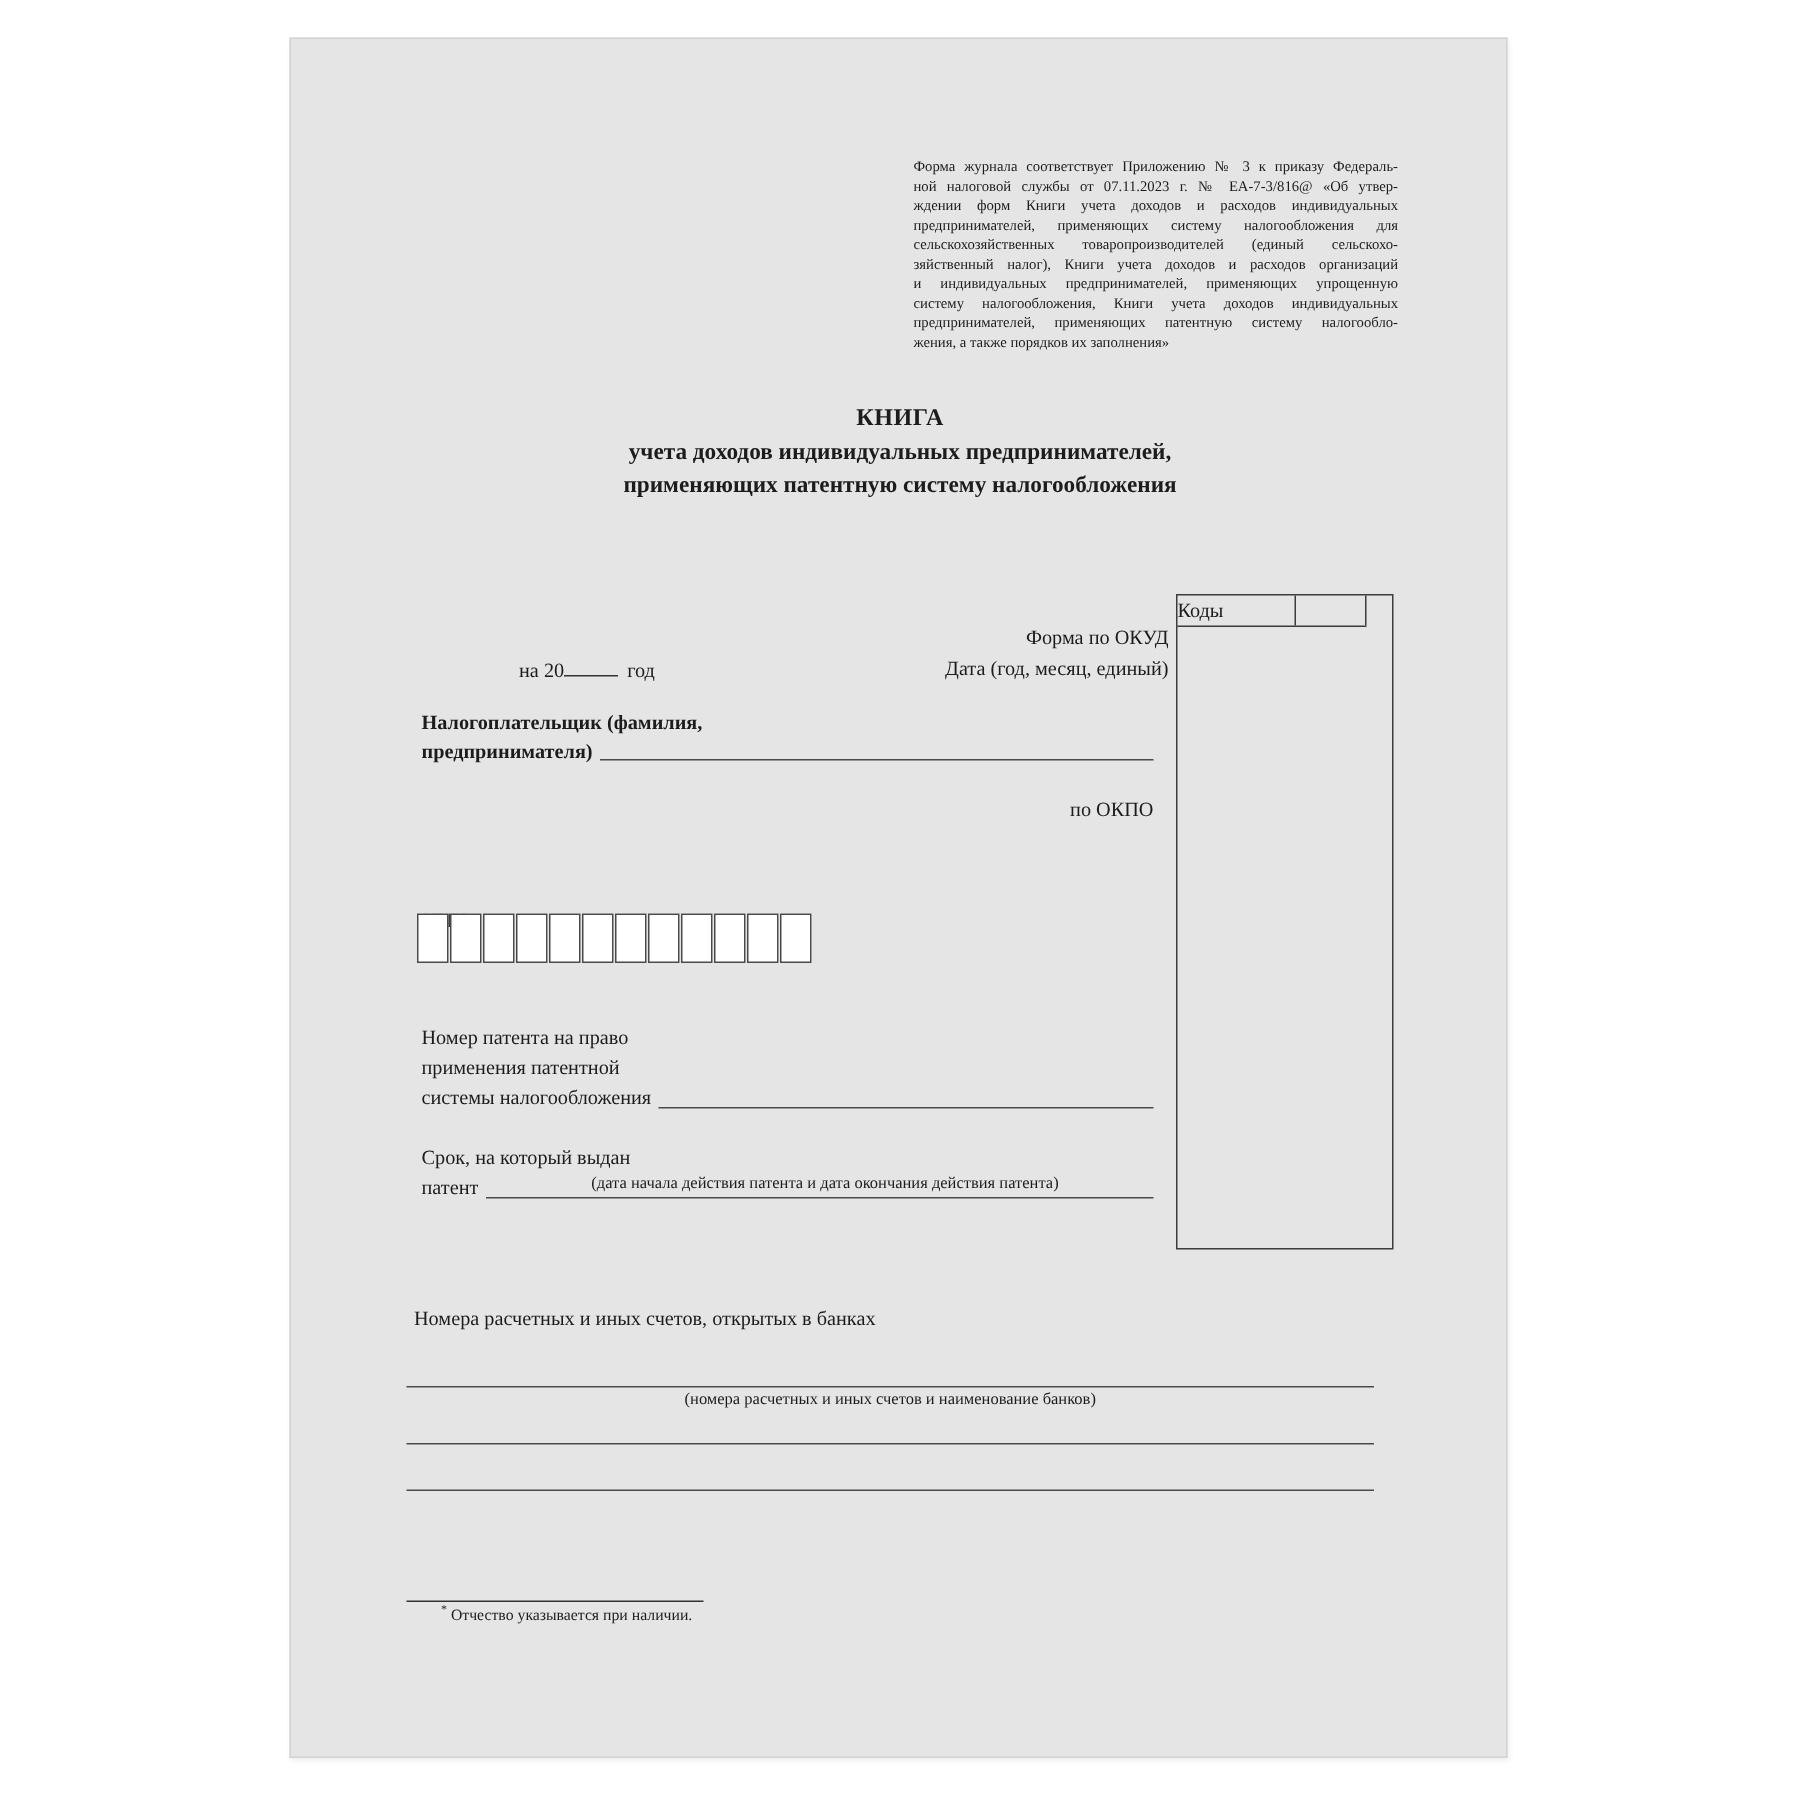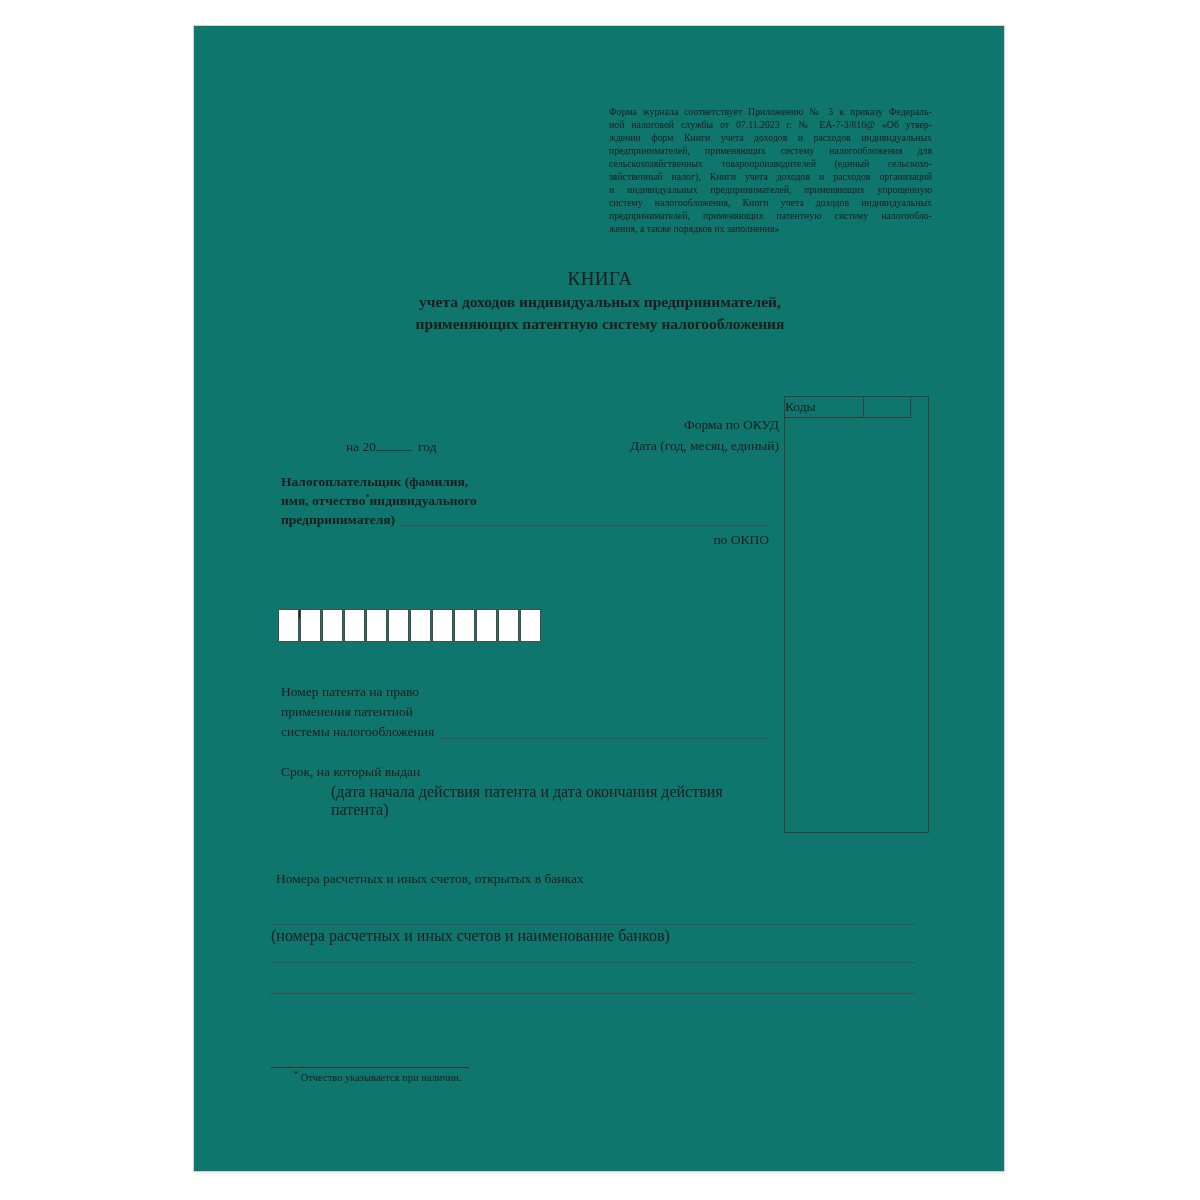--- a/index.html
+++ b/index.html
@@ -1,32 +1,32 @@
 <!DOCTYPE html>
 <html><head>
 <meta charset="utf-8">
 <style>
   * { box-sizing: border-box; margin: 0; padding: 0; }
   html, body { width: 1200px; height: 1200px; background: #ffffff; }
   body { position: relative; font-family: "Liberation Serif", "DejaVu Serif", serif; color: #1c1c1c; }
 
   .page {
     position: absolute; left: 193px; top: 25px; width: 812px; height: 1147px;
-    background: #0f766e; border: 1px solid #d2d2d2;
+    background: #e5e5e5; border: 1px solid #d2d2d2;
     box-shadow: 1px 2px 4px rgba(0,0,0,0.07);
   }
   .abs { position: absolute; }
 
   
   .header-note { left: 415px; top: 79px; width: 323px; font-size: 9.8px; line-height: 13px; }
   .hn-line.j { text-align: justify; text-align-last: justify; }
 
   
   .title { left: 10px; top: 241px; width: 792px; text-align: center; }
-  .title-main { font-size: 19px; font-weight: normal; line-height: 24px; letter-spacing: 0.4px; }
+  .title-main { font-size: 16px; font-weight: bold; line-height: 24px; letter-spacing: 0.4px; }
   .title-sub  { font-size: 15.5px; font-weight: bold; line-height: 22px; }
 
   
   .codes-box { left: 590px; top: 370px; width: 145px; height: 437px;
                border: 1px solid #3c3c3c; display: flex; flex-direction: row; }
   .codes-header { height: 21px; line-height: 20px; text-align: center; font-size: 13.5px;
                   border-bottom: 1px solid #3c3c3c; }
   .codes-okud { height: 20px; border-bottom: 1px solid #3c3c3c; }
   .codes-date { height: 21px; border-bottom: 1px solid #3c3c3c; display: flex; }
   .dc { height: 100%; }
@@ -50,21 +50,21 @@
   .fill-line { flex: 1; border-bottom: 1px solid #4a4a4a; margin: 0 0 3px 5px; }
 
   sup.fref { font-size: 8px; vertical-align: super; line-height: 0; }
 
   .inn-label { left: 88px; top: 540px; margin-top: 40px; }
   .inn-row { left: 84px; top: 583px; display: flex; gap: 1px; }
   .inn-cell { width: 21px; height: 33px; border: 1px solid #4a4a4a; background: #fff; }
 
   .patent { left: 87px; top: 656px; width: 488px; line-height: 20px; }
   .patent .gap { margin-top: 20px; }
-  .small-caption { font-size: 16px; text-align: left; }
+  .small-caption { font-size: 11px; text-align: center; }
   .patent-caption { left: 137px; top: 757px; width: 438px; }
 
   .bank-heading { left: 82px; top: 845px; }
   .bank-line { left: 77px; width: 645px; height: 0; border-top: 1px solid #4a4a4a; }
   .bank-line-1 { top: 898px; }
   .bank-line-2 { top: 936px; }
   .bank-line-3 { top: 967px; }
   .bank-caption { left: 77px; top: 901px; width: 645px; }
 
   .fn-rule { left: 77px; top: 1041px; width: 198px; height: 0; border-top: 1px solid #333; }
@@ -106,21 +106,20 @@
   </div>
 
   <div class="abs lbl lbl-okud">Форма по ОКУД</div>
   <div class="abs lbl lbl-date">Дата (год, месяц, единый)</div>
   <div class="abs lbl lbl-okpo">по ОКПО</div>
 
   <div class="abs year-field"><span>на 20</span><span class="blank year-blank"></span><span>год</span></div>
 
   <div class="abs txt taxpayer">
     <div>Налогоплательщик (фамилия,</div>
-    <div><span>имя, отчество</span><sup class="fref">*</sup><span>индивидуального</span></div>
     <div class="fill-row">
         <span>предпринимателя)</span>
         <span class="fill-line"></span>
       </div>
   </div>
 
   <div class="abs txt inn-label">ИНН</div>
   <div class="abs inn-row">
     <div class="inn-cell"></div>
     <div class="inn-cell"></div>
@@ -137,20 +136,24 @@
   </div>
 
   <div class="abs txt patent">
     <div>Номер патента на право</div>
     <div>применения патентной</div>
     <div class="fill-row">
         <span>системы налогообложения</span>
         <span class="fill-line"></span>
       </div>
     <div class="gap">Срок, на который выдан</div>
+    <div class="fill-row">
+        <span>патент</span>
+        <span class="fill-line"></span>
+      </div>
   </div>
   <div class="abs small-caption patent-caption">(дата начала действия патента и дата окончания действия патента)</div>
 
   <div class="abs txt bank-heading">Номера расчетных и иных счетов, открытых в банках</div>
   <div class="abs bank-line bank-line-1"></div>
   <div class="abs small-caption bank-caption">(номера расчетных и иных счетов и наименование банков)</div>
   <div class="abs bank-line bank-line-2"></div>
   <div class="abs bank-line bank-line-3"></div>
 
   <div class="abs fn-rule"></div>

